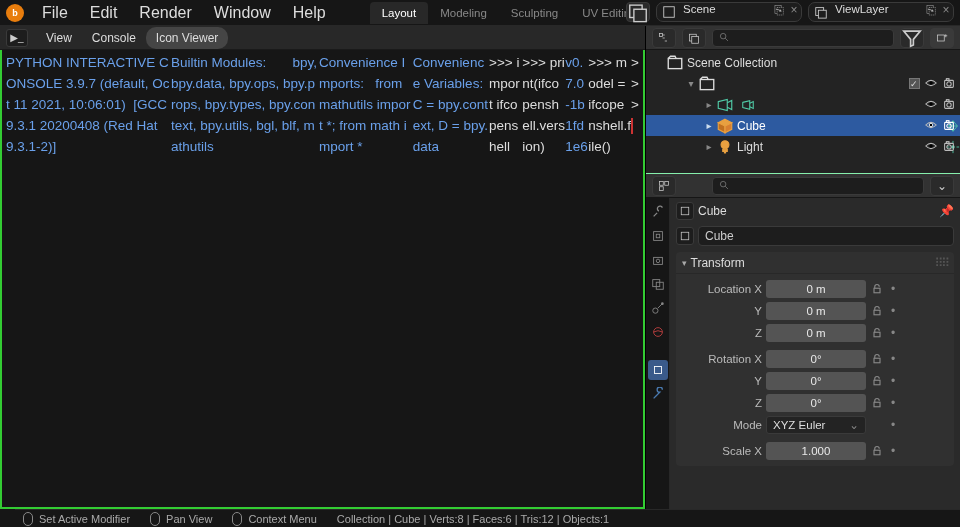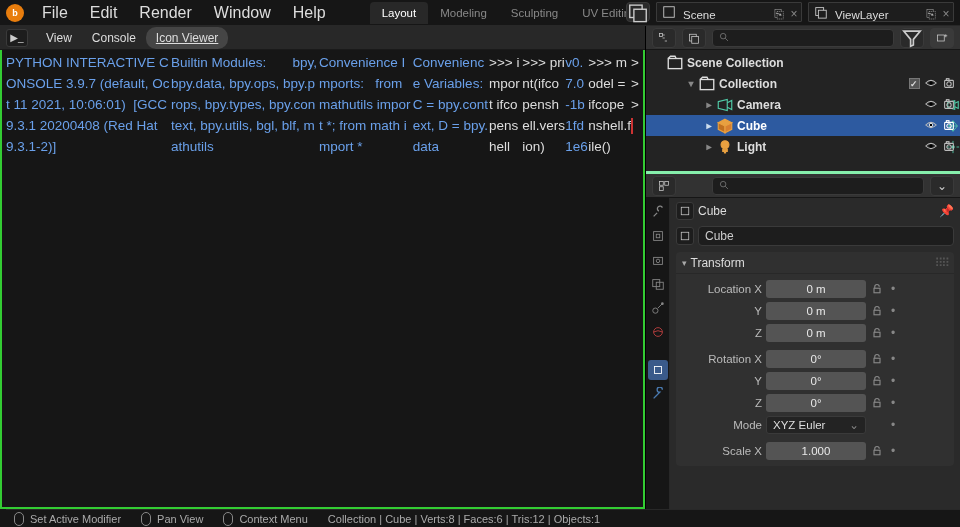--- a/index.html
+++ b/index.html
@@ -4,35 +4,35 @@
 <style>
 * { margin:0; padding:0; box-sizing:border-box; font-family:-apple-system,BlinkMacSystemFont,"Segoe UI",sans-serif; user-select:none; }
 body { width:960px; height:527px; background:#161616; color:#ccc; font-size:12px; overflow:hidden; position:relative; }
 .topbar { height:26px; background:#161616; display:flex; align-items:center; padding:0 6px; gap:2px; border-bottom:1px solid #282828; position:relative; }
 .logo { width:18px; height:18px; background:#e87d0d; border-radius:50%; margin-right:6px; display:flex; align-items:center; justify-content:center; color:#fff; font-weight:bold; font-size:9px; }
 .menu-item { padding:4px 10px; color:#ddd; cursor:pointer; font-size:16px; }
 .workspace-tabs { display:flex; margin-left:32px; gap:0; }
 .ws-tab { padding:5px 12px; color:#888; font-size:11.5px; cursor:pointer; }
 .ws-tab.active { background:#282828; color:#fff; border-top-left-radius:4px; border-top-right-radius:4px; }
 .scene-pickers { position:absolute; right:6px; top:2px; display:flex; gap:6px; align-items:center; }
-.scene-box { display:flex; align-items:flex-end; background:#1d1d1d; border:1px solid #3a3a3a; border-radius:1px; height:20px; }
+.scene-box { display:flex; align-items:flex-start; background:#1d1d1d; border:1px solid #3a3a3a; border-radius:7px; height:20px; }
 .scene-icn { width:24px; height:18px; display:flex; align-items:center; justify-content:center; color:#aaa; font-size:11px; }
 .scene-txt { padding:0 8px 0 2px; color:#ddd; font-size:11.5px; min-width:90px; }
 .copy-btn { width:16px; color:#aaa; font-size:12px; text-align:center; }
 .close-btn { width:14px;color:#888; font-size:12px; text-align:center; }
 .ts-btn { width:24px; height:20px; background:#2a2a2a; border:1px solid #3a3a3a; border-radius:4px; display:flex; align-items:center; justify-content:center; color:#ccc; font-size:12px; }
 
 .main { display:flex; position:absolute; top:26px; left:0; right:0; bottom:18px; }
 .left { width:646px; display:flex; flex-direction:column; border-right:1px solid #000; }
 .right { flex:1; display:flex; flex-direction:column; }
 
 .console-header { height:24px; background:#282828; display:flex; align-items:center; padding:0 6px; gap:0; border-bottom:1px solid #1a1a1a; position:relative; z-index:2; }
 .hdr-icn { width:22px; height:18px; background:#1d1d1d; border:1px solid #3a3a3a; border-radius:3px; display:flex; align-items:center; justify-content:center; color:#ccc; font-size:10px; margin-right:8px;}
 .hdr-tab { padding:4px 10px; color:#ddd; font-size:12px; cursor:pointer; }
-.hdr-tab.active { background:#454545; border-radius:10px;text-decoration:underline; }
+.hdr-tab.active { background:#454545; border-radius:10px; }
 .console-wrap { position:relative; flex:1; }
 .green-frame { position:absolute; top:-24px; left:0; right:0; bottom:0; border:2px solid #33cc33; pointer-events:none; z-index:1; }
 .console-body { position:absolute; top:0; left:2px; right:2px; bottom:2px; font-family:"DejaVu Sans Mono","Consolas",monospace; font-size:13.5px; line-height:21px; color:#6aa0ea; padding:2px 4px; overflow:hidden; display:flex; flex-direction:row; justify-content:flex-start; white-space:pre-wrap; }
 .cline { white-space:pre-wrap; word-break:break-all; }
 .cline.output { color:#6aa0ea; }
 .cline.prompt { color:#ddd; }
 .cursor { display:inline-block; width:2px; height:16px; background:#cc3333; vertical-align:middle; }
 
 .outliner-header { height:24px; background:#323232; display:flex; align-items:center; padding:0 6px; gap:6px; border-bottom:1px solid #161616; }
 .search-box { flex:1; height:18px; background:#1d1d1d; border:1px solid #3a3a3a; border-radius:4px; display:flex; align-items:center; padding:0 6px; color:#888; font-size:11px; }
@@ -77,21 +77,21 @@
 .panel-body { padding:4px 6px; }
 .prop-row { display:flex; align-items:center; height:22px; gap:4px; }
 .prop-lbl { width:80px; text-align:right; color:#bbb; font-size:11.5px; }
 .prop-val { width:100px; height:18px; background:#545454; border-radius:3px; display:flex; align-items:center; justify-content:center; font-size:11.5px; color:#e8e8e8; }
 .prop-lock { width:14px; color:#888; font-size:11px; display:flex;align-items:center;justify-content:center;}
 .prop-dot { width:10px; color:#888; display:flex;align-items:center;justify-content:center;}
 .prop-sel { width:100px; height:18px; background:#232323; border:1px solid #3a3a3a; border-radius:3px; display:flex; align-items:center; padding:0 6px; font-size:11.5px; color:#ddd; position:relative; }
 .prop-sel::after { content:"⌄"; position:absolute; right:6px; color:#888; }
 .lock-svg{width:12px;height:12px;stroke:#888;fill:none;stroke-width:1.5;}
 
-.statusbar { position:absolute; bottom:0; left:6px; right:0; height:18px; background:#161616; border-top:1px solid #282828; display:flex; align-items:center; padding:0 8px; color:#aaa; font-size:11px; gap:20px; }
+.statusbar { position:absolute; bottom:0; left:15px; right:0; height:18px; background:#161616; border-top:1px solid #282828; display:flex; align-items:center; padding:0 8px; color:#aaa; font-size:11px; gap:20px; }
 .status-item { display:flex; align-items:center; gap:6px; }
 .mouse-icn { width:10px; height:14px; border:1px solid #888; border-radius:5px; position:relative;}
 .statusbar .right { margin-left:auto; display:flex; gap:4px; flex-direction:row;}
 .coll-svg{stroke:#ddd;fill:none;stroke-width:1.2;}
 .cam-tree-svg{stroke:#50cca8;fill:none;stroke-width:1;}
 .mesh-svg{stroke:#e8a040;fill:#e8a040;}
 .light-svg{stroke:#e8a040;fill:#e8a040;}
 .scn-svg{fill:#ddd;}
 .filter-svg{fill:none;stroke:#ccc;stroke-width:1.2;}
 </style>
@@ -152,21 +152,21 @@
       <div class="hdr-tab active">Icon Viewer</div>
     </div>
     <div class="console-wrap">
       <div class="green-frame"></div>
       <div class="console-body" id="console-body"><div class="cline output"></div><div class="cline output">PYTHON INTERACTIVE CONSOLE 3.9.7 (default, Oct 11 2021, 10:06:01)  [GCC 9.3.1 20200408 (Red Hat 9.3.1-2)]</div><div class="cline output"></div><div class="cline output">Builtin Modules:       bpy, bpy.data, bpy.ops, bpy.props, bpy.types, bpy.context, bpy.utils, bgl, blf, mathutils</div><div class="cline output">Convenience Imports:   from mathutils import *; from math import *</div><div class="cline output">Convenience Variables: C = bpy.context, D = bpy.data</div><div class="cline output"></div><div class="cline prompt">&gt;&gt;&gt; import ifcopenshell</div><div class="cline prompt">&gt;&gt;&gt; print(ifcopenshell.version)</div><div class="cline output">v0.7.0-1b1fd1e6</div><div class="cline output"></div><div class="cline prompt">&gt;&gt;&gt; model = ifcopenshell.file()</div><div class="cline prompt">&gt;&gt;&gt; <span class="cursor"></span></div></div>
     </div>
   </div>
 
   <div class="right">
 
-    <div style="height:148px; display:flex; flex-direction:column; border-bottom:3px solid #86efac;font-weight:bold;">
+    <div style="height:148px; display:flex; flex-direction:column; border-bottom:1px solid #86efac;">
       <div class="outliner-header">
         <div class="ts-btn">
             <svg viewBox="0 0 16 16" width="12" height="12">
               <rect x="2" y="2" width="4" height="4" stroke="#ccc" fill="none"></rect>
               <line x1="6" y1="4" x2="9" y2="4" stroke="#ccc"></line>
               <line x1="6" y1="8" x2="9" y2="8" stroke="#ccc"></line>
               <line x1="9" y1="12" x2="12" y2="12" stroke="#ccc"></line>
             </svg>
           </div>
         <div class="ts-btn">
@@ -207,21 +207,20 @@
         </div>
         <div class="tree-row">
           <span class="indent2"></span>
             <span class="toggle">▾</span>
           <span class="icn">
               <svg class="coll-svg" viewBox="0 0 16 16">
                 <rect x="2" y="4" width="12" height="9"></rect>
                 <path d="M2 4 l2 -2 h4 l1 2"></path>
               </svg>
             </span>
-          <span class="lbl">Collection</span>
           <span class="right-icons">
             <span class="chk on"></span>
             <span class="eye"><svg class="eye-svg" viewBox="0 0 16 16">
                   <path d="M2 8 Q8 2 14 8 Q8 14 2 8 Z"></path>
                   <circle cx="8" cy="8" r="2"></circle>
                 </svg></span>
             <span class="cam"><svg class="cam-svg" viewBox="0 0 16 16">
                   <rect x="3" y="5" width="10" height="8" rx="1"></rect>
                   <circle cx="8" cy="9" r="2.5"></circle>
                   <rect x="5" y="3" width="3" height="2"></rect>
@@ -230,21 +229,20 @@
         </div>
         <div class="tree-row">
           <span class="indent3"></span>
             <span class="toggle">▸</span>
           <span class="icn">
               <svg class="cam-tree-svg" viewBox="0 0 16 16">
                 <path d="M2 5 L10 3 L10 13 L2 11 Z"></path>
                 <path d="M10 6 L14 4 L14 12 L10 10"></path>
               </svg>
             </span>
-          <span class="lbl">Camera</span>
           <svg class="typedot hollow-cam" viewBox="0 0 16 16">
               <path d="M2 5 L10 3 L10 13 L2 11 Z" stroke="#50cca8"></path>
               <path d="M10 6 L14 4 L14 12 L10 10" stroke="#50cca8"></path>
             </svg>
           <span class="right-icons">
             <span class="eye"><svg class="eye-svg" viewBox="0 0 16 16">
                   <path d="M2 8 Q8 2 14 8 Q8 14 2 8 Z"></path>
                   <circle cx="8" cy="8" r="2"></circle>
                 </svg></span>
             <span class="cam"><svg class="cam-svg" viewBox="0 0 16 16">

